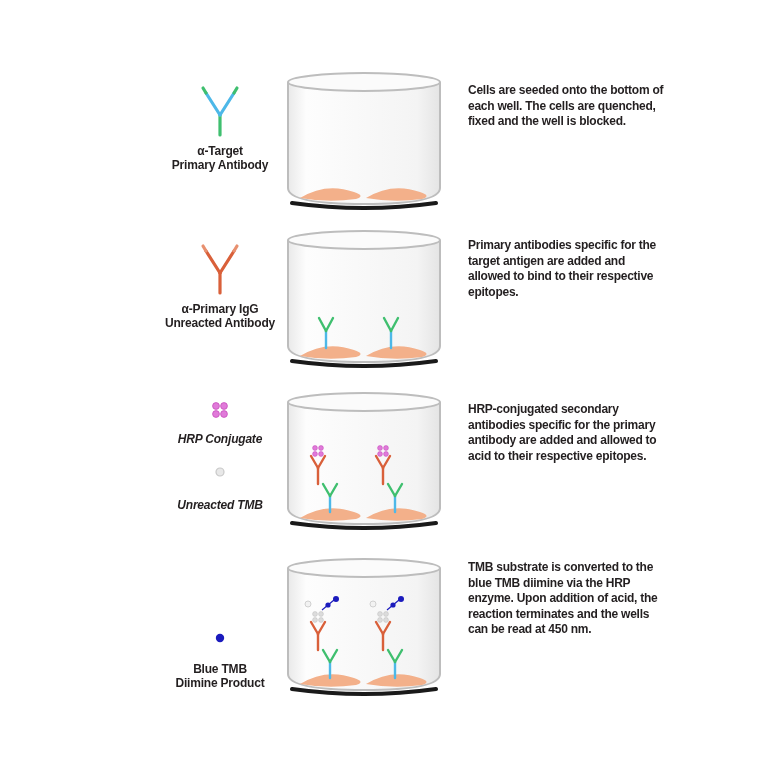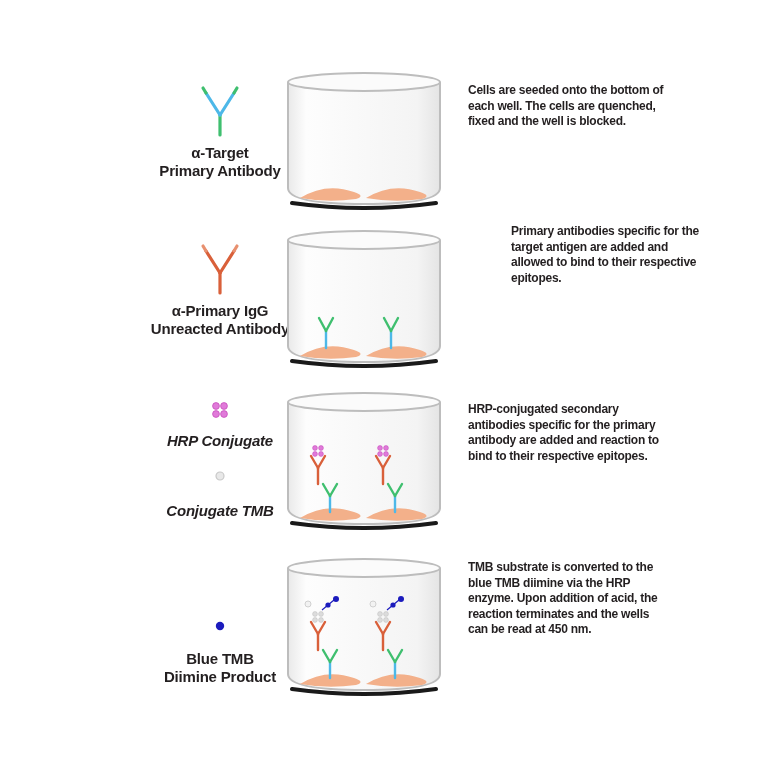--- a/index.html
+++ b/index.html
@@ -31,21 +31,21 @@
     width: 200px;
     text-align: center;
   }
   .legend-icon {
     height: 62px;
     display: flex;
     align-items: center;
     justify-content: center;
   }
   .legend-label {
-    font-size: 15px;
+    font-size: 12px;
     font-weight: bold;
     line-height: 1.18;
     letter-spacing: -0.2px;
     color: #231f20;
   }
   
   .well {
     position: absolute;
     left: 278px;
     width: 172px;
@@ -146,21 +146,21 @@
           <path d="M48 120 L48 103" stroke="#4db8e8" stroke-width="2.4"></path>
           <path d="M48 103 L41 90" stroke="#3fbf6f" stroke-width="2.4"></path>
           <path d="M48 103 L55 90" stroke="#3fbf6f" stroke-width="2.4"></path>
           <path d="M113 120 L113 103" stroke="#4db8e8" stroke-width="2.4"></path>
           <path d="M113 103 L106 90" stroke="#3fbf6f" stroke-width="2.4"></path>
           <path d="M113 103 L120 90" stroke="#3fbf6f" stroke-width="2.4"></path>
         </g>
       </svg>
     </div>
 
-    <div class="desc" style="top:6px;margin-left:43px;">Primary antibodies specific for the target antigen are added and allowed to bind to their respective epitopes.</div>
+    <div class="desc" style="top:20px;">Primary antibodies specific for the target antigen are added and allowed to bind to their respective epitopes.</div>
   </div>
 
   <div class="row" style="top:378px;height:180px;">
 
     <div class="legend" style="top:12px;font-style:italic;">
       <div class="legend-icon" style="height:40px;">
         <svg width="28" height="28" viewBox="0 0 28 28">
           <g fill="#e07ad9" stroke="#c84fbd" stroke-width="0.8">
             <circle cx="10" cy="10" r="3.4"></circle>
             <circle cx="18" cy="10" r="3.4"></circle>
@@ -171,21 +171,21 @@
       </div>
       <div class="legend-label" style="margin-top:2px;">
         <div>HRP Conjugate</div>
       </div>
       <div class="legend-icon" style="height:52px;">
         <svg width="20" height="20" viewBox="0 0 20 20">
           <circle cx="10" cy="10" r="4" fill="#e8e8e8" stroke="#c9c9c9" stroke-width="1.2"></circle>
         </svg>
       </div>
       <div class="legend-label">
-        <div>Conjugate TMB</div>
+        <div>Unreacted TMB</div>
       </div>
     </div>
 
     <div class="well" style="top:12px;">
       <svg width="172" height="145" viewBox="0 0 172 145">
         <defs>
           <linearGradient id="glass3" x1="0" y1="0" x2="1" y2="0">
             <stop offset="0%" stop-color="#e9e9e9"></stop>
             <stop offset="12%" stop-color="#fdfdfd"></stop>
             <stop offset="85%" stop-color="#f4f4f4"></stop>
@@ -218,26 +218,26 @@
           <circle cx="37" cy="64" r="2.4"></circle>
             <circle cx="43" cy="64" r="2.4"></circle>
           <circle cx="102" cy="58" r="2.4"></circle>
             <circle cx="108" cy="58" r="2.4"></circle>
           <circle cx="102" cy="64" r="2.4"></circle>
             <circle cx="108" cy="64" r="2.4"></circle>
         </g>
       </svg>
     </div>
 
-    <div class="desc" style="top:24px;">HRP-conjugated secondary antibodies specific for the primary antibody are added and reaction to bind to their respective epitopes.</div>
+    <div class="desc" style="top:24px;">HRP-conjugated secondary antibodies specific for the primary antibody are added and allowed to acid to their respective epitopes.</div>
   </div>
 
   <div class="row" style="top:546px;height:165px;">
 
-    <div class="legend" style="top:62px;">
+    <div class="legend" style="top:74px;">
       <div class="legend-icon" style="height:36px;">
         <svg width="20" height="20" viewBox="0 0 20 20">
           <circle cx="10" cy="10" r="4.2" fill="#1b1bbd"></circle>
         </svg>
       </div>
       <div class="legend-label" style="margin-top:6px;">
         <div>Blue TMB</div>
         <div>Diimine Product</div>
       </div>
     </div>

